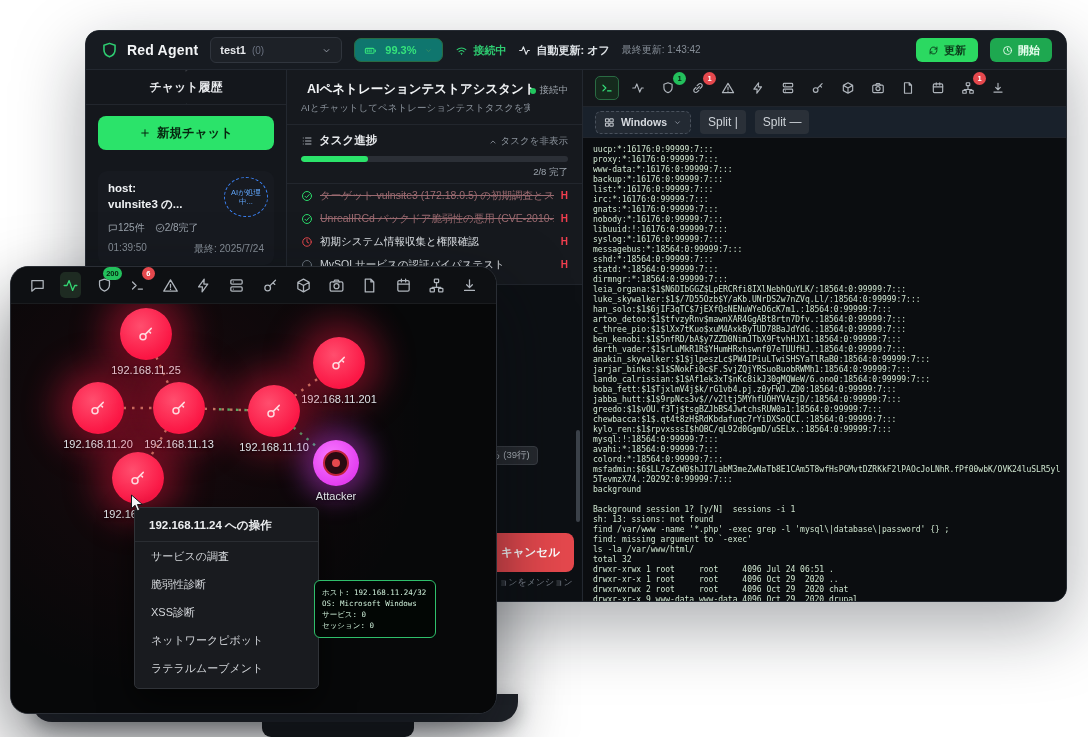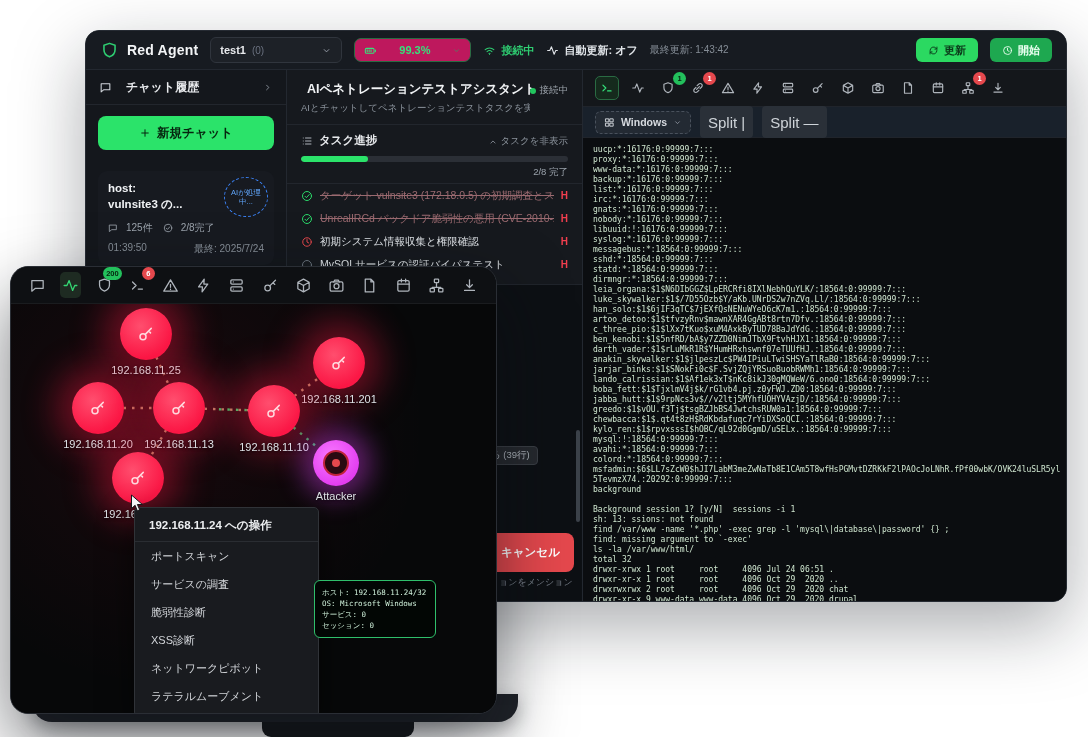--- a/index.html
+++ b/index.html
@@ -12,42 +12,42 @@
 
   
   .main-window{position:absolute;left:85px;top:30px;width:980px;height:570px;background:#12151a;border:1px solid #262b33;border-radius:14px;box-shadow:0 25px 70px rgba(15,20,30,.35);z-index:2;display:flex;flex-direction:column;overflow:hidden;}
   .mw-header{height:38px;flex:0 0 38px;display:flex;align-items:center;gap:12px;padding:0 14px;background:#171b21;border-bottom:1px solid #232830;}
   .brand{display:flex;align-items:center;gap:8px;}
   .brand-title{color:#f2f4f6;font-weight:bold;font-size:14px;letter-spacing:.2px;}
   .session-dd{display:flex;align-items:center;gap:6px;background:#1d2127;border:1px solid #30353d;border-radius:6px;height:24px;padding:0 9px;min-width:112px;cursor:pointer;}
   .session-dd .name{color:#e8eaed;font-size:11px;font-weight:bold;}
   .session-dd .cnt{color:#6b7280;font-size:10px;}
   .session-dd .sp{flex:1;}
-  .batt-pill{display:flex;align-items:center;gap:22px;background:#be185d;border:1px solid #2a6b43;border-radius:7px;height:22px;padding:0 9px;}
+  .batt-pill{display:flex;align-items:center;gap:8px;background:#0f766e;border:1px solid #2a6b43;border-radius:7px;height:22px;padding:0 9px;}
   .batt-pill .pct{color:#35e37b;font-size:11px;font-weight:bold;}
   .conn,.auto{display:flex;align-items:center;gap:5px;}
   .conn span{color:#2ecc71;font-size:11px;font-weight:bold;}
   .auto span{color:#dfe3e7;font-size:11px;font-weight:bold;}
   .lastupd{color:#858d96;font-size:10px;}
   .hspace{flex:1;}
   .btn{display:flex;align-items:center;gap:5px;border:none;border-radius:6px;height:24px;padding:0 12px;font-size:11px;font-weight:bold;cursor:pointer;font-family:inherit;}
   .btn.refresh{background:#2bd961;color:#0b3a1a;}
   .btn.start{background:#1ea850;color:#eafff0;}
   .mw-body{flex:1;display:flex;min-height:0;}
 
   
   .sidebar{width:200px;flex:0 0 200px;background:#14171c;border-right:1px solid #232830;display:flex;flex-direction:column;}
-  .sb-head{display:flex;align-items:center;gap:14px;height:34px;padding:0 13px;border-bottom:1px solid #22262d;}
+  .sb-head{display:flex;align-items:center;gap:7px;height:34px;padding:0 13px;border-bottom:1px solid #22262d;flex-direction:column;}
   .sb-head .t{color:#e8eaed;font-size:12px;font-weight:bold;flex:1;}
   .newchat{margin:11px 12px;height:34px;border:none;border-radius:8px;background:#2be36a;color:#06240f;font-size:12.5px;font-weight:bold;display:flex;align-items:center;justify-content:center;gap:6px;cursor:pointer;font-family:inherit;}
   .chat-card{margin:10px 12px 0;padding:9px 10px;background:#171a20;border-radius:9px;position:relative;cursor:pointer;}
   .chat-card .h1{color:#f0f2f4;font-size:11.5px;font-weight:bold;line-height:1.4;}
   .ai-badge{position:absolute;right:6px;top:6px;width:38px;height:34px;border:1.5px dashed #3b82f6;border-radius:50%;display:flex;align-items:center;justify-content:center;text-align:center;color:#60a5fa;font-size:7.5px;line-height:1.25;padding:2px;}
   .chat-stats{display:flex;align-items:center;gap:10px;margin-top:9px;color:#9aa2ab;font-size:10px;}
-  .chat-stats .st{display:flex;align-items:center;gap:8px;justify-content:space-between;}
+  .chat-stats .st{display:flex;align-items:center;gap:0;justify-content:space-between;}
   .chat-times{display:flex;justify-content:space-between;margin-top:7px;color:#858d96;font-size:10px;}
 
   
   .center{width:295px;flex:0 0 295px;background:#16191e;display:flex;flex-direction:column;position:relative;border-right:1px solid #232830;}
   .as-head{display:flex;align-items:flex-start;padding:11px 14px 9px;border-bottom:1px solid #22262d;}
   .as-head .tcol{flex:1;min-width:0;}
   .as-title{display:flex;align-items:center;gap:6px;color:#f2f4f6;font-size:12.5px;font-weight:bold;white-space:nowrap;}
   .as-sub{color:#8b939c;font-size:9.5px;margin-top:4px;white-space:nowrap;overflow:hidden;}
   .as-conn{display:flex;align-items:center;gap:4px;margin-top:3px;}
   .as-conn i{width:6px;height:6px;border-radius:50%;background:#22c55e;}
@@ -78,21 +78,21 @@
   .tb-icon{position:relative;width:22px;height:22px;display:flex;align-items:center;justify-content:center;color:#aeb4bb;cursor:pointer;border-radius:5px;}
   .tb-icon.active{background:#152a1d;border:1px solid #2a6b43;color:#35e37b;}
   .tb-icon .ic{width:14px;height:14px;stroke:currentColor;fill:none;stroke-width:2;stroke-linecap:round;stroke-linejoin:round;}
   .fw-toolbar .tb-icon{width:26px;height:26px;}
   .fw-toolbar .tb-icon .ic{width:17px;height:17px;stroke-width:1.8;}
   .badge{position:absolute;top:-5px;right:-7px;min-width:13px;height:13px;border-radius:8px;font-size:7.5px;font-weight:bold;color:#fff;display:flex;align-items:center;justify-content:center;padding:0 3px;box-sizing:border-box;}
   .badge.red{background:#e5484d;}
   .badge.green{background:#23c05c;color:#06240f;}
   .rp-winrow{height:30px;flex:0 0 30px;display:flex;align-items:center;gap:9px;padding:0 12px;background:#19212b;border-bottom:1px solid #20242b;}
   .win-dd{display:flex;align-items:center;gap:6px;background:#232a33;border:1px dashed #49515c;border-radius:6px;height:21px;padding:0 8px;color:#d7dbe0;font-size:10.5px;font-weight:bold;cursor:pointer;}
-  .split-btn{background:#2a3038;border:none;border-radius:4px;height:32px;padding:0 8px;color:#cfd4d9;font-size:15px;cursor:pointer;font-family:inherit;}
+  .split-btn{background:#2a3038;border:none;border-radius:4px;height:24px;padding:0 8px;color:#cfd4d9;font-size:12px;cursor:pointer;font-family:inherit;}
   .term{flex:1;overflow:hidden;padding:7px 10px;}
   .term pre{margin:0;font-family:"DejaVu Sans Mono","Liberation Mono",monospace;font-size:8px;line-height:10px;color:#cfe6cf;white-space:pre;}
 
   
   .front-window{position:absolute;left:10px;top:266px;width:485px;height:446px;background:#0b0d10;border:1px solid #2a2e35;border-radius:18px;box-shadow:0 30px 70px rgba(10,12,18,.55);z-index:3;overflow:hidden;}
   .fw-toolbar{position:relative;height:36px;display:flex;align-items:center;gap:12px;padding:0 16px;border-bottom:1px solid rgba(255,255,255,.05);background:#0e1013;z-index:4;}
   .fw-toolbar .tb-icon.active{background:#1e2b22;border:none;color:#34d673;}
   .fw-canvas{position:absolute;inset:0;top:36px;background:radial-gradient(circle at 150px 120px,rgba(255,23,68,.07),transparent 60%),#070809;}
   .edge-svg{position:absolute;left:0;top:0;}
   .gnode{position:absolute;transform:translate(-50%,-50%);z-index:1;}
@@ -693,21 +693,20 @@
                 <i></i>
               </div>
             </div>
             <div class="glabel">Attacker</div>
           </div>
         </div>
 
       <div class="ctx-menu">
         <div class="ctx-title">192.168.11.24 への操作</div>
         <div id="ctx-items">
-            <div class="ctx-item">ポートスキャン</div>
             <div class="ctx-item">サービスの調査</div>
             <div class="ctx-item">脆弱性診断</div>
             <div class="ctx-item">XSS診断</div>
             <div class="ctx-item">ネットワークピボット</div>
             <div class="ctx-item">ラテラルムーブメント</div>
           </div>
       </div>
 
       <div class="tooltip">
           <div id="tooltip-lines">

